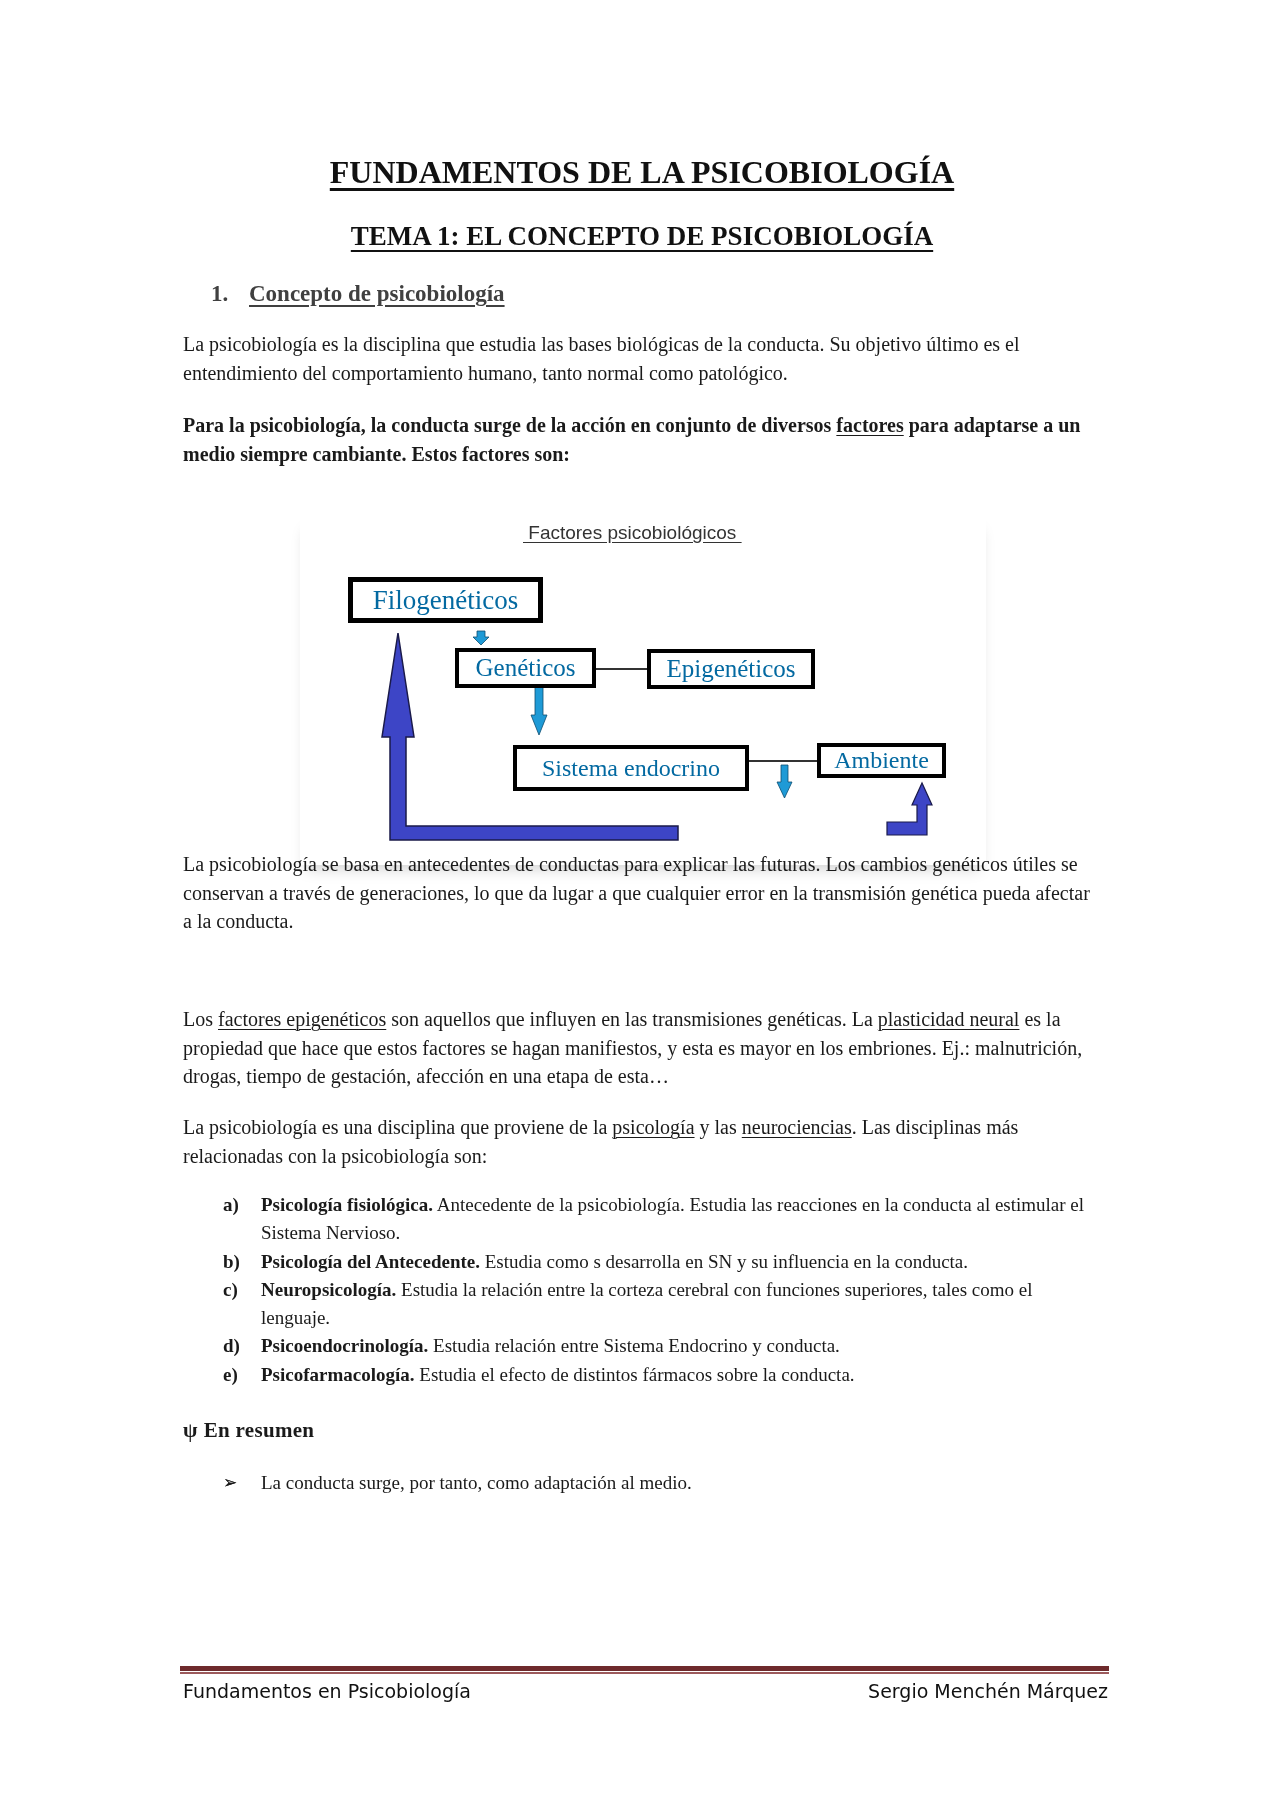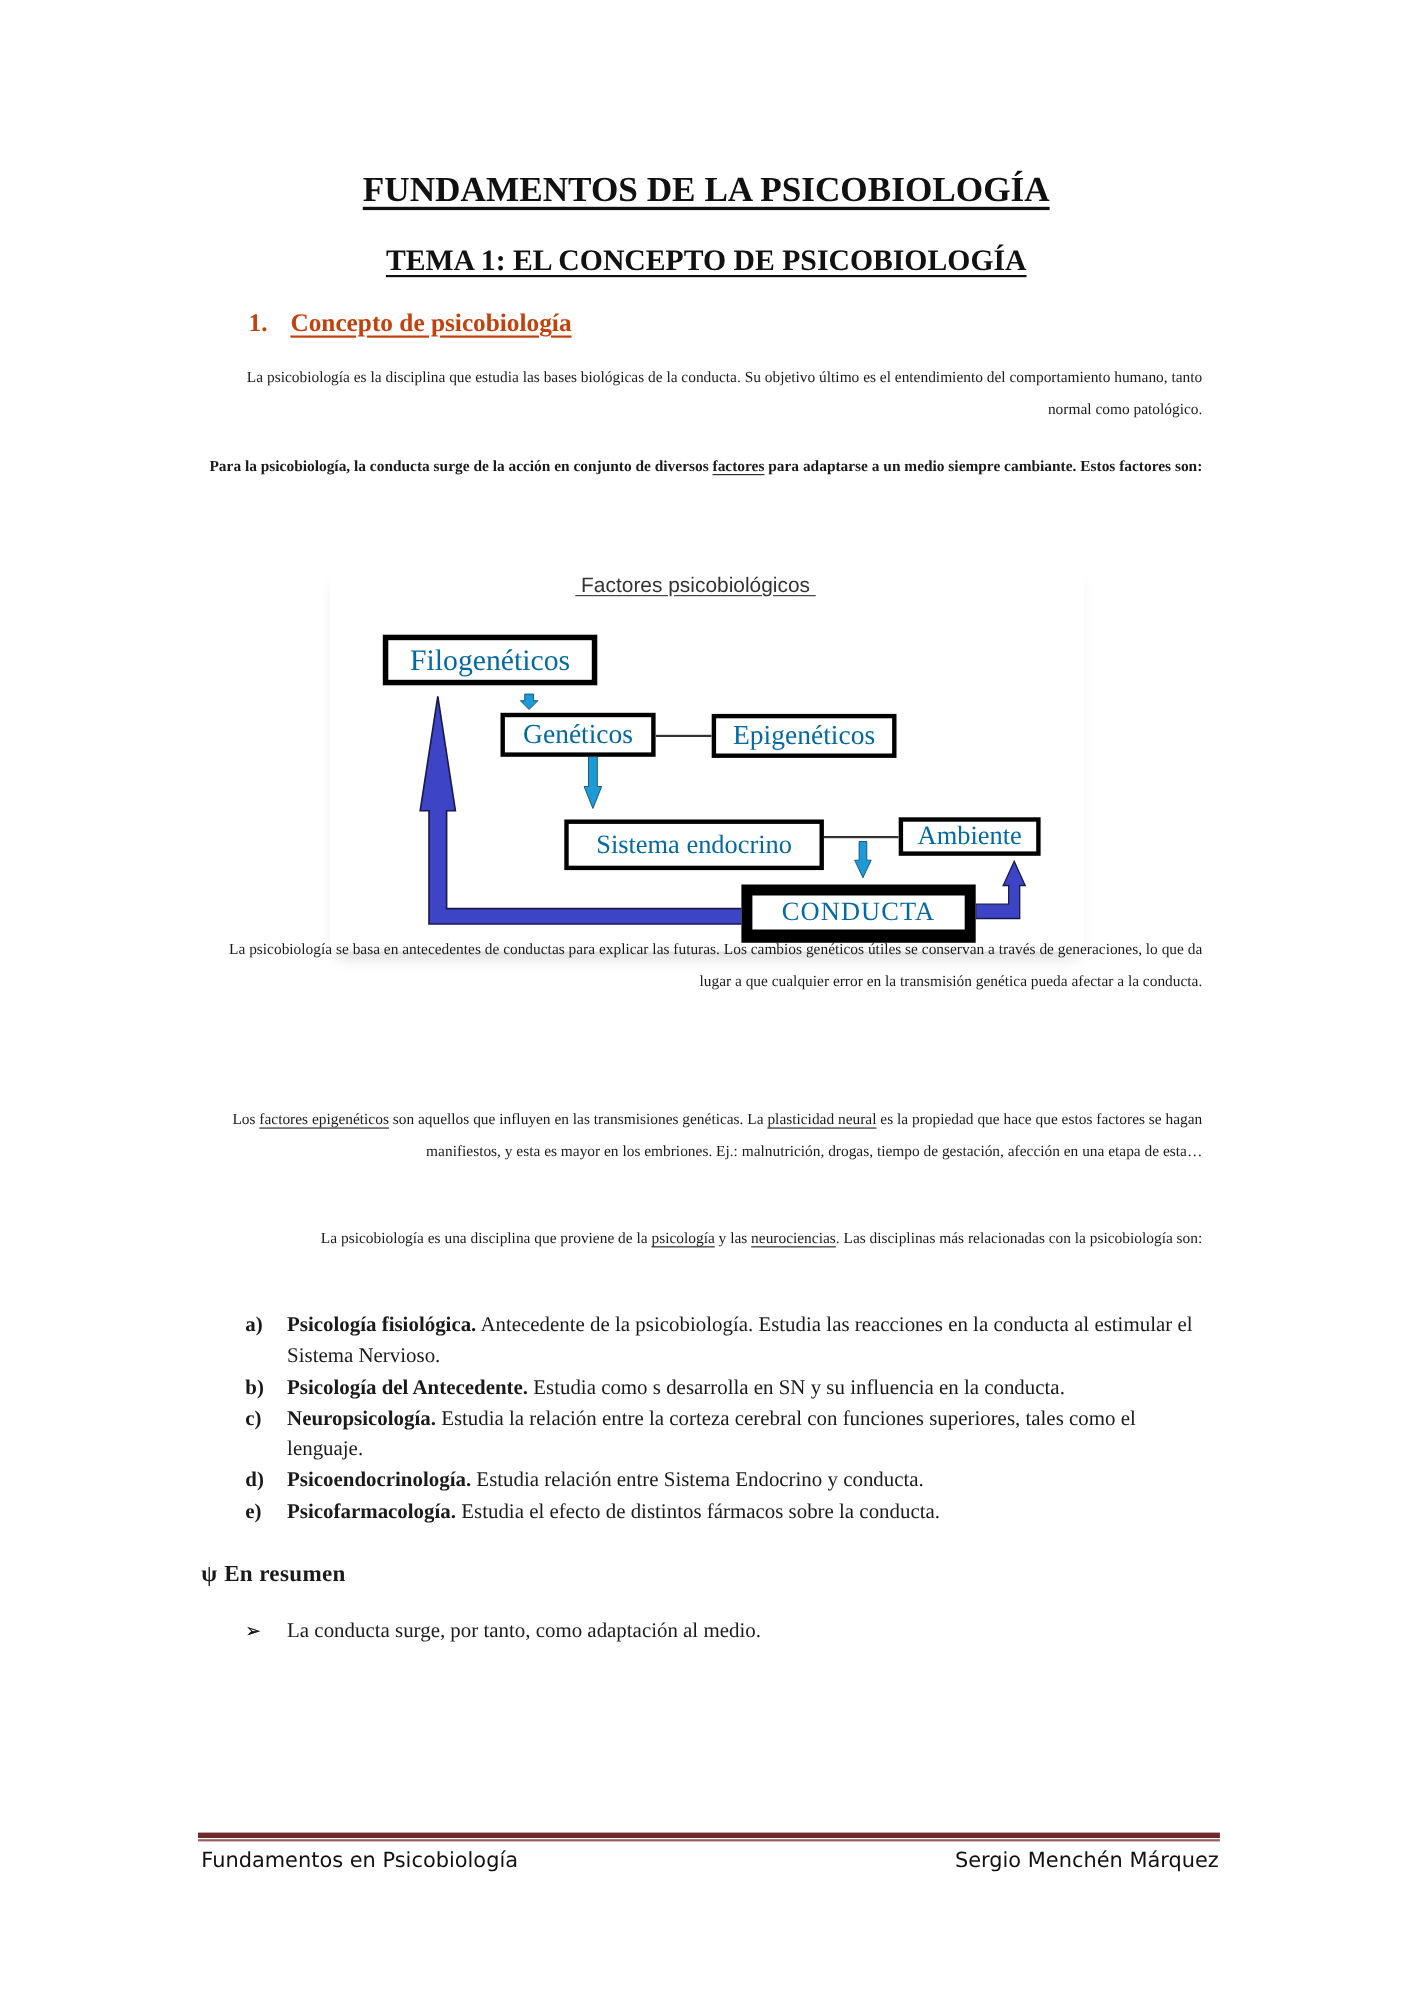--- a/index.html
+++ b/index.html
@@ -3,24 +3,24 @@
 <meta charset="utf-8">
 <style>
   html, body { margin:0; padding:0; background:#ffffff; }
   body { width:1280px; height:1811px; position:relative; overflow:hidden;
          font-family:"Liberation Serif", "DejaVu Serif", serif; color:#1a1a1a; }
   .abs { position:absolute; }
   .title1 { left:0; width:1284px; text-align:center; top:154px; font-size:32px; font-weight:bold;
             text-decoration:underline; text-decoration-thickness:3px; text-underline-offset:5px; margin:0; color:#111; }
   .title2 { left:0; width:1284px; text-align:center; top:221px; font-size:27px; font-weight:bold;
             text-decoration:underline; text-decoration-thickness:2px; text-underline-offset:5px; margin:0; color:#111; }
-  .sec { left:226px; top:281px; font-size:23px; font-weight:bold; margin:0; color:#c2410c; }
+  .sec { left:211px; top:281px; font-size:23px; font-weight:bold; margin:0; color:#404040; }
   .sec .num { display:inline-block; width:38px; }
   .sec .label { text-decoration:underline; text-decoration-thickness:2px; text-underline-offset:4px; }
-  .para { left:183px; width:910px; font-size:14px; line-height:28.6px; margin:0;text-align:right; }
+  .para { left:183px; width:910px; font-size:20px; line-height:28.6px; margin:0; }
   .u { text-decoration:underline; text-decoration-thickness:1px; text-underline-offset:3px; }
   .list { left:223px; width:880px; margin:0; padding:0; list-style:none; font-size:19px; line-height:28.3px; }
   .list li { position:relative; padding-left:38px; }
   .list .mk { position:absolute; left:0; top:0; font-weight:bold; }
   .list b { font-weight:bold; }
   .resumen { left:183px; top:1418px; font-size:21px; font-weight:bold; letter-spacing:0.3px; margin:0; }
   .resumen .psi { font-weight:bold; margin-right:6px; }
   .bullets { left:223px; top:1468px; margin:0; padding:0; list-style:none; font-size:19px; line-height:29px; }
   .bullets li { position:relative; padding-left:38px; }
   .bullets .arrow { position:absolute; left:0; top:0; font-size:17px; }
@@ -78,21 +78,20 @@
   </svg>
 
   <div class="line" style="left:296px; top:153px; width:51px;"></div>
   <div class="line" style="left:449px; top:245px; width:68px;"></div>
 
   <div class="box box-filo">Filogenéticos</div>
   <div class="box box-gen">Genéticos</div>
   <div class="box box-epi">Epigenéticos</div>
   <div class="box box-sis">Sistema endocrino</div>
   <div class="box box-amb">Ambiente</div>
-  <div class="box box-con">CONDUCTA</div>
 </div>
 
 <p class="abs para" style="top:850px;">La psicobiología se basa en antecedentes de conductas para explicar las futuras. Los cambios genéticos útiles se conservan a través de generaciones, lo que da lugar a que cualquier error en la transmisión genética pueda afectar a la conducta.</p>
 
 <p class="abs para" style="top:1005px;"><span>Los </span><span class="u">factores epigenéticos</span><span> son aquellos que influyen en las transmisiones genéticas. La </span><span class="u">plasticidad neural</span><span> es la propiedad que hace que estos factores se hagan manifiestos, y esta es mayor en los embriones. Ej.: malnutrición, drogas, tiempo de gestación, afección en una etapa de esta…</span></p>
 
 <p class="abs para" style="top:1113px;"><span>La psicobiología es una disciplina que proviene de la </span><span class="u">psicología</span><span> y las </span><span class="u">neurociencias</span><span>. Las disciplinas más relacionadas con la psicobiología son:</span></p>
 
 <ol class="abs list" style="top:1191px;">
   <li><span class="mk">a)</span><b>Psicología fisiológica.</b><span> Antecedente de la psicobiología. Estudia las reacciones en la conducta al estimular el Sistema Nervioso.</span></li>

